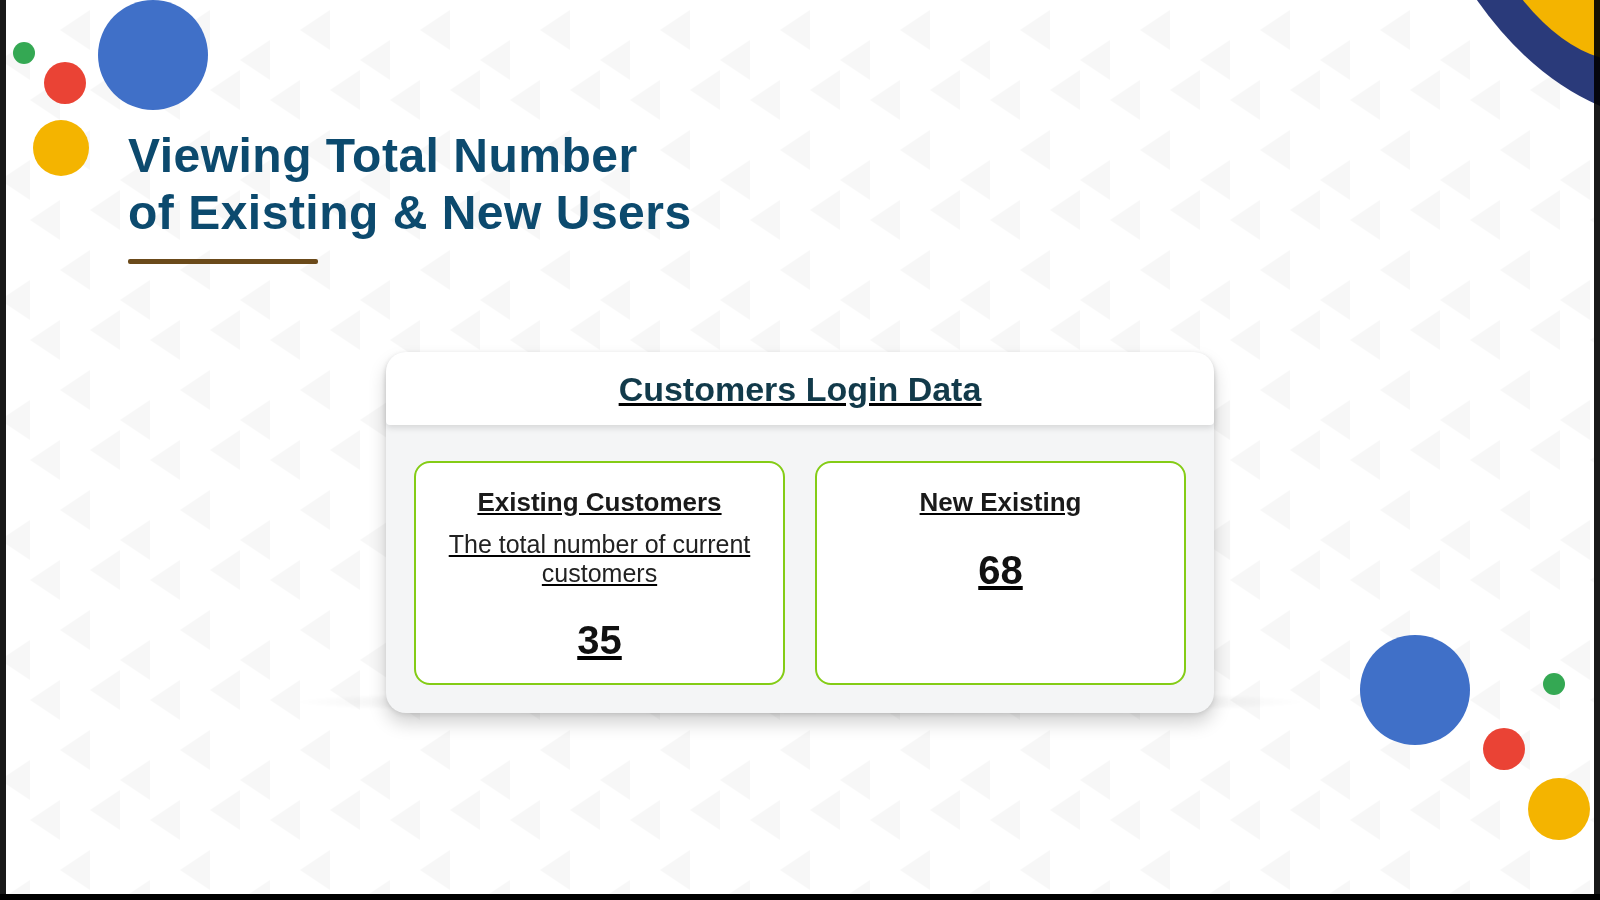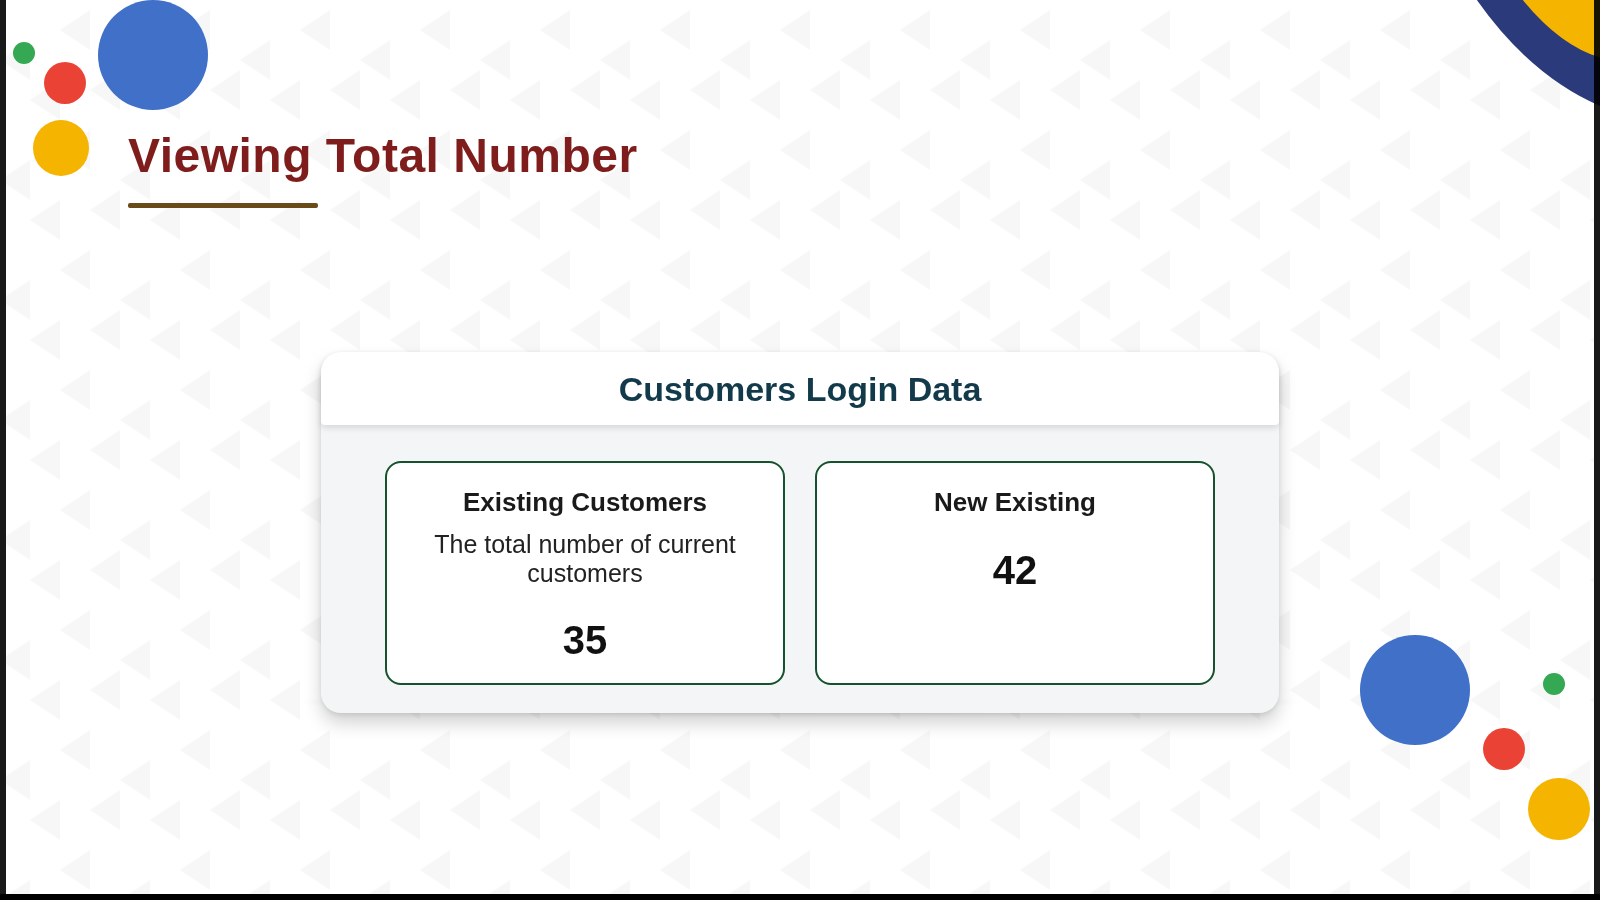--- a/index.html
+++ b/index.html
@@ -33,42 +33,43 @@
   .deco-br-blue  { position:absolute; right:130px; bottom:155px; width:110px; height:110px; border-radius:50%; background:#4070c8; z-index:2;}
   .deco-br-green { position:absolute; right:35px;  bottom:205px; width:22px;  height:22px;  border-radius:50%; background:#34a853; z-index:2;}
   .deco-br-red   { position:absolute; right:75px;  bottom:130px; width:42px;  height:42px;  border-radius:50%; background:#ea4335; z-index:2;}
   .deco-br-gold  { position:absolute; right:10px;  bottom:60px;  width:62px;  height:62px;  border-radius:50%; background:#f4b400; z-index:2;}
 
   
   .title-wrap {
     position:absolute; left:128px; top:128px; z-index:3;
   }
   .page-title {
-    color:#7f1d1d;
+    color:#0c4a6e;
     font-weight:800;
     font-size:48px;
     line-height:1.18;
     letter-spacing:0.5px;
   }
   .title-underline {
     margin-top:18px;
     width:190px; height:5px; background:#6b4a1a; border-radius:2px;
   }
 
   
   .panel {
     position:absolute;
     left:50%; transform:translateX(-50%);
     top:352px;
-    width:958px;
+    width:828px;
     border-radius:20px;
     background:#f4f5f6;
     box-shadow: 0 10px 18px rgba(0,0,0,0.18), 0 2px 4px rgba(0,0,0,0.08);
     z-index:3;
     padding-bottom:28px;
+    text-decoration:underline;
   }
   .panel-header {
     background:#ffffff;
     border-radius:20px 20px 4px 4px;
     text-align:center;
     padding:18px 10px 16px;
     box-shadow: 0 3px 6px rgba(0,0,0,0.12);
     position:relative;
   }
   .panel-header h2 {
@@ -80,21 +81,21 @@
   .cards {
     display:flex;
     gap:30px;
     justify-content:center;
     padding:36px 28px 0;
   }
   .stat-card {
     flex:1;
     max-width:400px;
     background:#ffffff;
-    border:2px solid #14532d;
+    border:2px solid #84cc16;
     border-radius:16px;
     padding:24px 18px 20px;
     text-align:center;
   }
   .stat-title { font-weight:800; font-size:26px; color:#1a1a1a; }
   .stat-desc  { margin-top:12px; font-size:25px; color:#222; }
   .stat-value { margin-top:30px; font-weight:700; font-size:40px; color:#111; }
 
   
   .floor-shadow {
@@ -137,37 +138,38 @@
 <div class="corner-tr">
   <svg viewBox="0 0 200 140">
     <path d="M200,0 L200,120 Q120,90 60,0 Z" fill="#2a3a7a"></path>
     <path d="M200,0 L200,70 Q150,60 105,0 Z" fill="#f4b400"></path>
   </svg>
 </div>
 
 <div class="title-wrap">
   <h1 class="page-title">
     <span>Viewing Total Number</span><br>
+    <span>of Existing &amp; New Users</span>
   </h1>
   <div class="title-underline"></div>
 </div>
 
 <div class="panel">
   <div class="panel-header">
     <h2>Customers Login Data</h2>
   </div>
   <div class="cards">
     <div class="stat-card">
       <div class="stat-title">Existing Customers</div>
       <div class="stat-desc">The total number of current customers</div>
       <div class="stat-value">35</div>
     </div>
     <div class="stat-card">
       <div class="stat-title">New Existing</div>
-      <div class="stat-value">42</div>
+      <div class="stat-value">68</div>
     </div>
   </div>
 </div>
 
 <div class="floor-shadow"></div>
 
 <div class="deco-br-blue"></div>
 <div class="deco-br-green"></div>
 <div class="deco-br-red"></div>
 <div class="deco-br-gold"></div>

